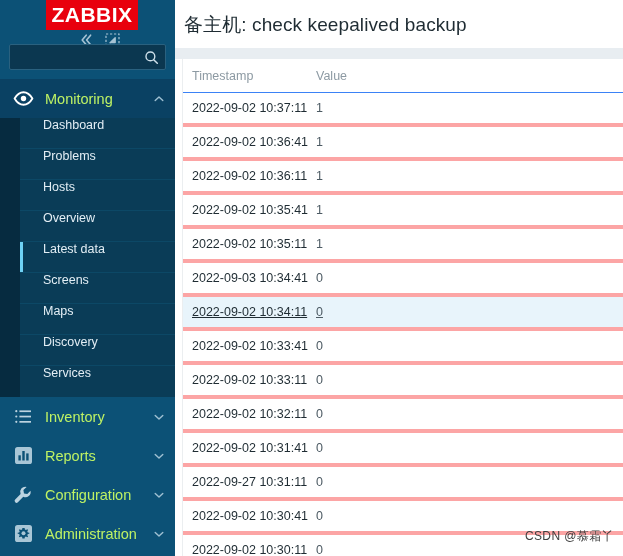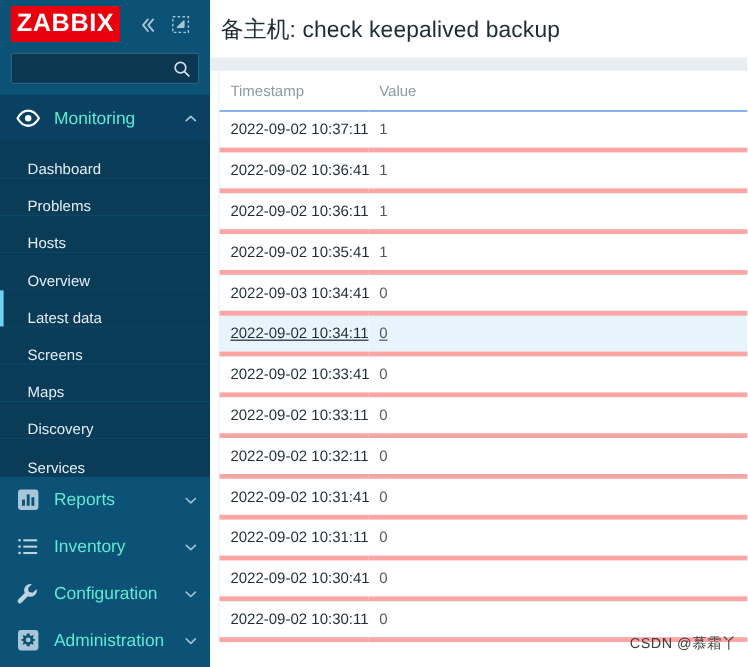--- a/index.html
+++ b/index.html
@@ -36,20 +36,21 @@
     width: 175px; height: 4px;
     background: #0c5176;
   }
 
   .sb-header {
     position: relative;
     height: 40px;
     display: flex;
     align-items: center;
     padding-left: 9px;
+    flex-direction: column;
   }
 
   .logo {
     background: #e8000d;
     color: #ffffff;
     font-family: "Liberation Sans", sans-serif;
     font-weight: 700;
     font-size: 21px;
     letter-spacing: 0.5px;
     line-height: 1;
@@ -120,21 +121,21 @@
   .nav-group-head.expanded { background: #0a4163; }
 
   .ng-icon {
     width: 28px;
     flex: 0 0 28px;
     display: flex;
     align-items: center;
     justify-content: center;
   }
   .ng-label {
-    color: #5eead4;
+    color: #bef264;
     font-size: 14.5px;
     margin-left: 8px;
     flex: 1;
     white-space: nowrap;
   }
   .ng-chevron {
     width: 24px;
     flex: 0 0 24px;
     display: flex;
     align-items: center;
@@ -144,22 +145,23 @@
 
   
   .submenu {
     position: relative;
     background: #062b40;
   }
   .subitem {
     position: relative;
     height: 31px;
     display: flex;
-    align-items: flex-end;
+    align-items: flex-start;
     background: #0a3c57;
+    margin-left: 20px;
     border-bottom: 1px solid #0c4866;
     cursor: pointer;
   }
   .subitem:last-child { border-bottom: none; }
   .subitem .sub-label {
     color: #e3eef5;
     font-size: 12.5px;
     padding-left: 23px;
     white-space: nowrap;
   }
@@ -317,37 +319,20 @@
         </div>
         <div class="subitem">
           <span class="sub-label">Maps</span>
         </div>
         <div class="subitem">
           <span class="sub-label">Discovery</span>
         </div>
         <div class="subitem">
           <span class="sub-label">Services</span>
         </div>
-      </div>
-
-      <div class="nav-group-head">
-        <span class="ng-icon">
-          <svg width="19" height="19" viewBox="0 0 19 19">
-            <rect x="1" y="1" width="17" height="17" rx="2.6" fill="#a9c6d6"></rect>
-            <rect x="4.4" y="9.3" width="2.4" height="5.2" fill="#0c5176"></rect>
-            <rect x="8.3" y="5.0" width="2.4" height="9.5" fill="#0c5176"></rect>
-            <rect x="12.2" y="7.4" width="2.4" height="7.1" fill="#0c5176"></rect>
-          </svg>
-        </span>
-        <span class="ng-label">Reports</span>
-        <span class="ng-chevron">
-          <svg width="12" height="12" viewBox="0 0 12 12">
-            <path d="M2.2 4.4 L6 8.1 L9.8 4.4" fill="none" stroke="#9fc0d2" stroke-width="1.4" stroke-linecap="round" stroke-linejoin="round"></path>
-          </svg>
-        </span>
       </div>
 
       <div class="nav-group-head">
         <span class="ng-icon">
           <svg width="19" height="19" viewBox="0 0 19 19">
             <circle cx="2.3" cy="4.2" r="1.1" fill="#bcd3e0"></circle>
             <circle cx="2.3" cy="9.5" r="1.1" fill="#bcd3e0"></circle>
             <circle cx="2.3" cy="14.8" r="1.1" fill="#bcd3e0"></circle>
             <rect x="5.4" y="3.4" width="11.6" height="1.7" fill="#bcd3e0"></rect>
             <rect x="5.4" y="8.7" width="11.6" height="1.7" fill="#bcd3e0"></rect>
@@ -357,20 +342,37 @@
         <span class="ng-label">Inventory</span>
         <span class="ng-chevron">
           <svg width="12" height="12" viewBox="0 0 12 12">
             <path d="M2.2 4.4 L6 8.1 L9.8 4.4" fill="none" stroke="#9fc0d2" stroke-width="1.4" stroke-linecap="round" stroke-linejoin="round"></path>
           </svg>
         </span>
       </div>
 
       <div class="nav-group-head">
         <span class="ng-icon">
+          <svg width="19" height="19" viewBox="0 0 19 19">
+            <rect x="1" y="1" width="17" height="17" rx="2.6" fill="#a9c6d6"></rect>
+            <rect x="4.4" y="9.3" width="2.4" height="5.2" fill="#0c5176"></rect>
+            <rect x="8.3" y="5.0" width="2.4" height="9.5" fill="#0c5176"></rect>
+            <rect x="12.2" y="7.4" width="2.4" height="7.1" fill="#0c5176"></rect>
+          </svg>
+        </span>
+        <span class="ng-label">Reports</span>
+        <span class="ng-chevron">
+          <svg width="12" height="12" viewBox="0 0 12 12">
+            <path d="M2.2 4.4 L6 8.1 L9.8 4.4" fill="none" stroke="#9fc0d2" stroke-width="1.4" stroke-linecap="round" stroke-linejoin="round"></path>
+          </svg>
+        </span>
+      </div>
+
+      <div class="nav-group-head">
+        <span class="ng-icon">
           <svg width="20" height="20" viewBox="0 0 20 20">
             <path d="M13.6 1.9 A5.2 5.2 0 0 0 7.6 9.1 L2.2 14.5 A1.9 1.9 0 0 0 4.9 17.2 L10.3 11.8 A5.2 5.2 0 0 0 17.5 5.8 L14.3 9.0 L11.0 8.4 L10.4 5.1 Z" fill="#bcd3e0"></path>
           </svg>
         </span>
         <span class="ng-label">Configuration</span>
         <span class="ng-chevron">
           <svg width="12" height="12" viewBox="0 0 12 12">
             <path d="M2.2 4.4 L6 8.1 L9.8 4.4" fill="none" stroke="#9fc0d2" stroke-width="1.4" stroke-linecap="round" stroke-linejoin="round"></path>
           </svg>
         </span>
@@ -420,20 +422,24 @@
           </tr>
           <tr>
             <td class="col-ts">2022-09-02 10:36:11</td>
             <td class="val">1</td>
           </tr>
           <tr>
             <td class="col-ts">2022-09-02 10:35:41</td>
             <td class="val">1</td>
           </tr>
           <tr>
+            <td class="col-ts">2022-09-02 10:35:11</td>
+            <td class="val">1</td>
+          </tr>
+          <tr>
             <td class="col-ts">2022-09-03 10:34:41</td>
             <td class="val">0</td>
           </tr>
           <tr class="hl">
             <td class="col-ts">2022-09-02 10:34:11</td>
             <td class="val">0</td>
           </tr>
           <tr>
             <td class="col-ts">2022-09-02 10:33:41</td>
             <td class="val">0</td>
@@ -444,21 +450,21 @@
           </tr>
           <tr>
             <td class="col-ts">2022-09-02 10:32:11</td>
             <td class="val">0</td>
           </tr>
           <tr>
             <td class="col-ts">2022-09-02 10:31:41</td>
             <td class="val">0</td>
           </tr>
           <tr>
-            <td class="col-ts">2022-09-02 10:31:11</td>
+            <td class="col-ts">2022-09-27 10:31:11</td>
             <td class="val">0</td>
           </tr>
           <tr>
             <td class="col-ts">2022-09-02 10:30:41</td>
             <td class="val">0</td>
           </tr>
           <tr>
             <td class="col-ts">2022-09-02 10:30:11</td>
             <td class="val">0</td>
           </tr>

